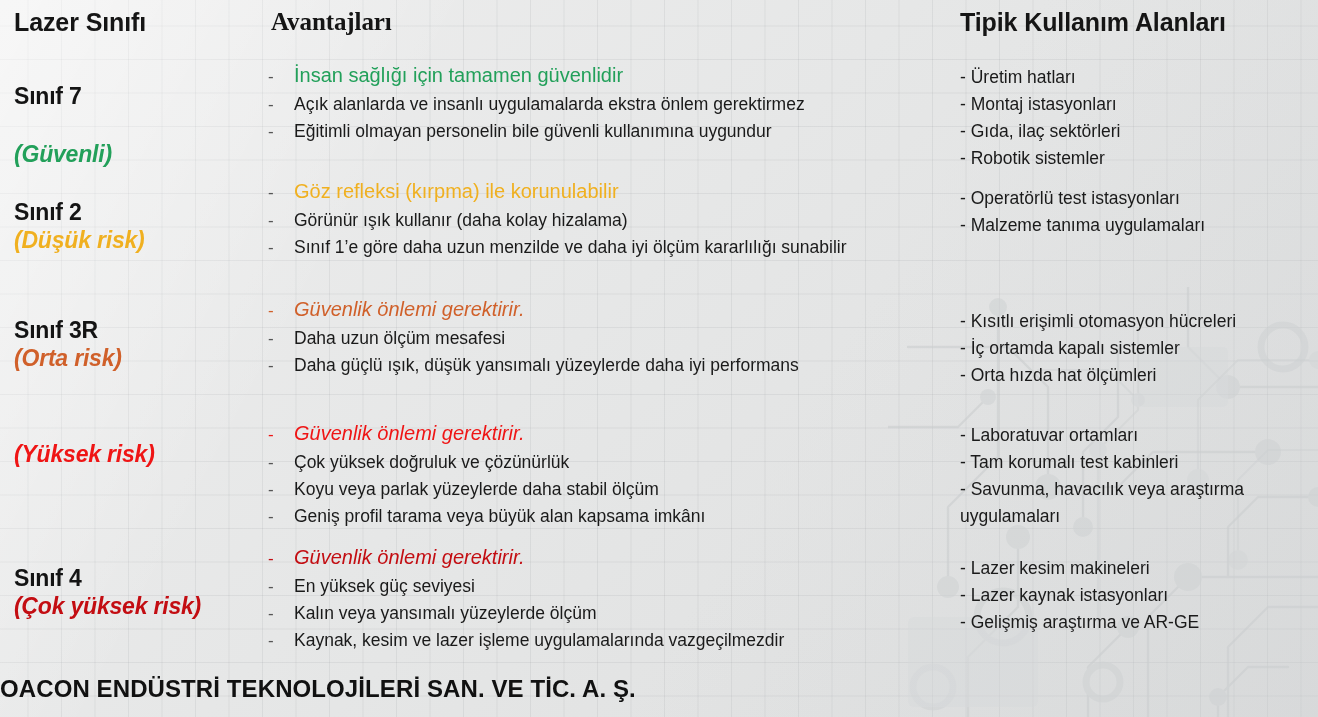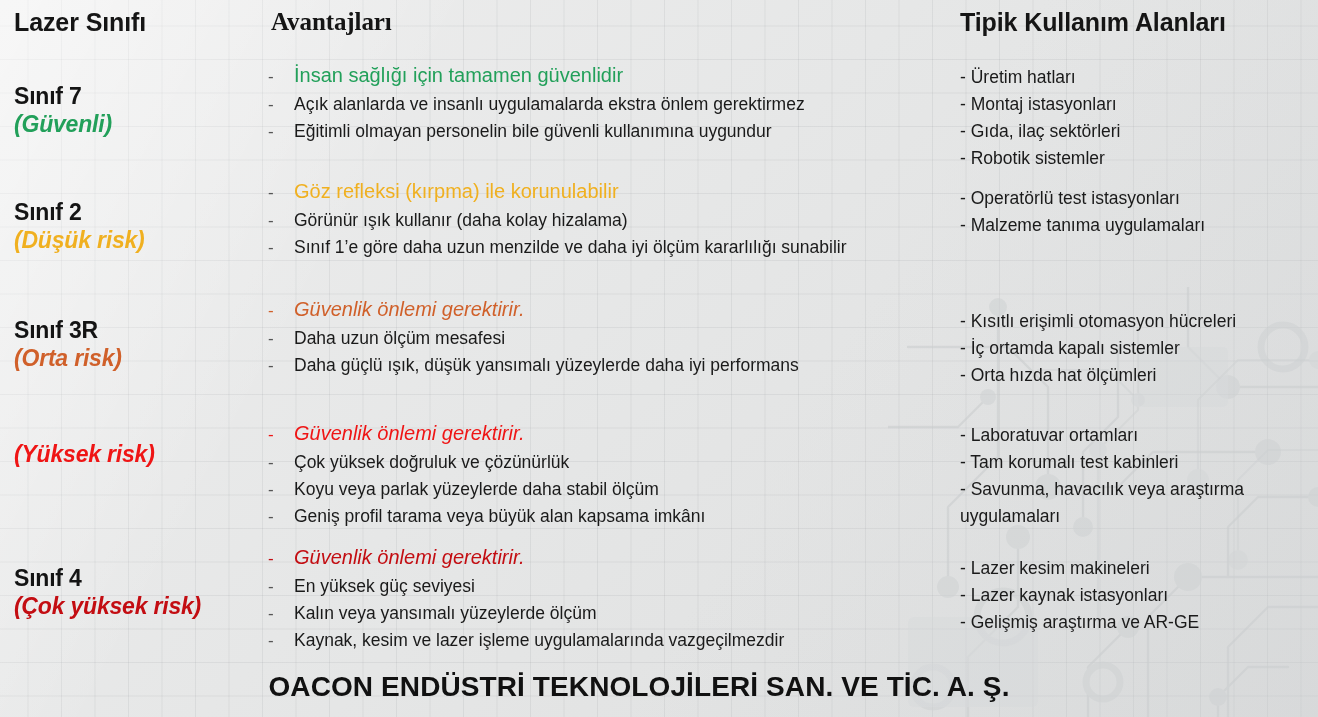--- a/index.html
+++ b/index.html
@@ -168,22 +168,22 @@
     line-height: 1.55;
     color: #1a1a1a;
   }
 
   
   .footer {
     position: absolute;
     left: 0;
     right: 0;
     bottom: 14px;
-    text-align: center;
-    font-size: 28px;
+    text-align: left;
+    font-size: 24px;
     font-weight: bold;
     color: #111;
     letter-spacing: 0.1px;
     z-index: 5;
   }
 </style>
 </head>
 <body>
 
 <div id="stage">
@@ -254,21 +254,21 @@
     <div class="hdr-row">
       <div class="hdr c0">Lazer Sınıfı</div>
       <div class="hdr c1">Avantajları</div>
       <div class="hdr c2">Tipik Kullanım Alanları</div>
     </div>
 
     <div id="rows-host">
         <div class="row" style="top: 60px;">
           <div class="cls" style="top: 22px;">
             <div class="cls-name">Sınıf 7</div>
-            <div class="cls-risk" style="color: rgb(34, 160, 90);">(Güvenli)</div>
+            <div class="cls-risk" style="color: rgb(34, 160, 90); margin-top: 30px;">(Güvenli)</div>
           </div>
           <div class="adv" style="top: 0px;">
             <div class="adv-line lead upright">
               <span class="dash">-</span>
               <span class="txt" style="color: rgb(34, 160, 90);">İnsan sağlığı için tamamen güvenlidir</span>
             </div>
             <div class="adv-line">
               <span class="dash">-</span>
               <span class="txt">Açık alanlarda ve insanlı uygulamalarda ekstra önlem gerektirmez</span>
             </div>

